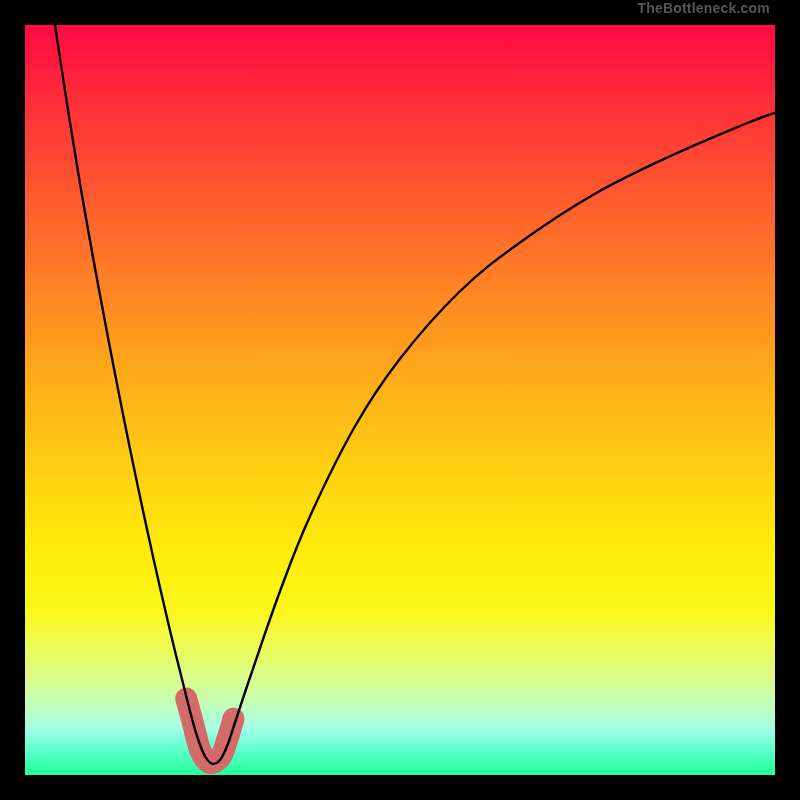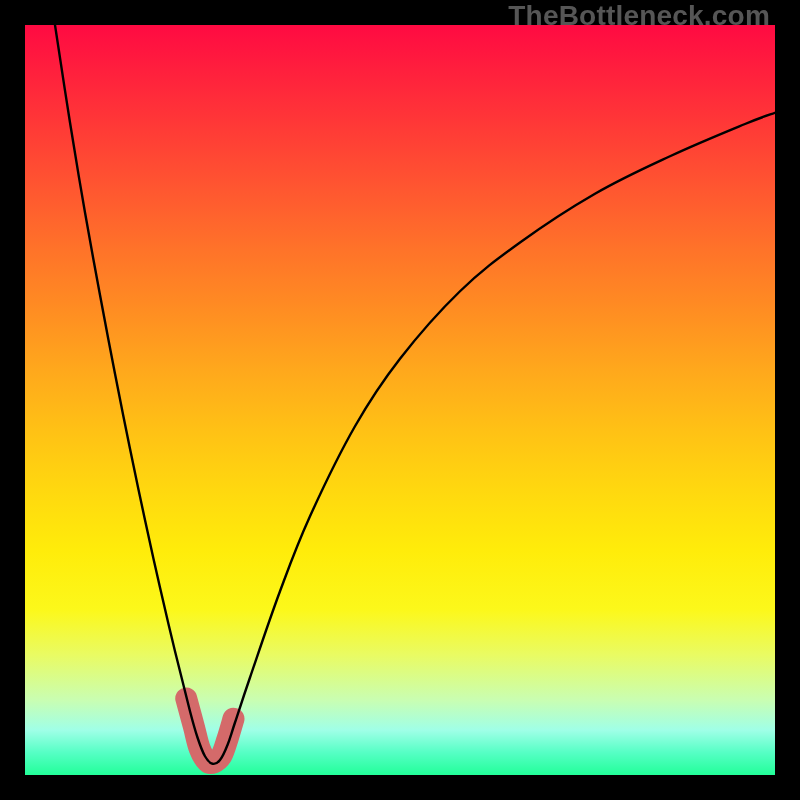--- a/index.html
+++ b/index.html
@@ -48,21 +48,21 @@
       #a0ffe7 94%,
       #56ffc5 97%,
       #22ff99 100%
     );
   }
   .watermark {
     position: absolute;
     top: 0px;
     right: 30px;
     font-family: Arial, Helvetica, sans-serif;
-    font-size: 28px;
+    font-size: 14px;
     font-weight: bold;
     color: #565656;
     letter-spacing: 0.2px;
     z-index: 10;
   }
   svg.curve {
     position: absolute;
     left: 0;
     top: 0;
     width: 750px;

